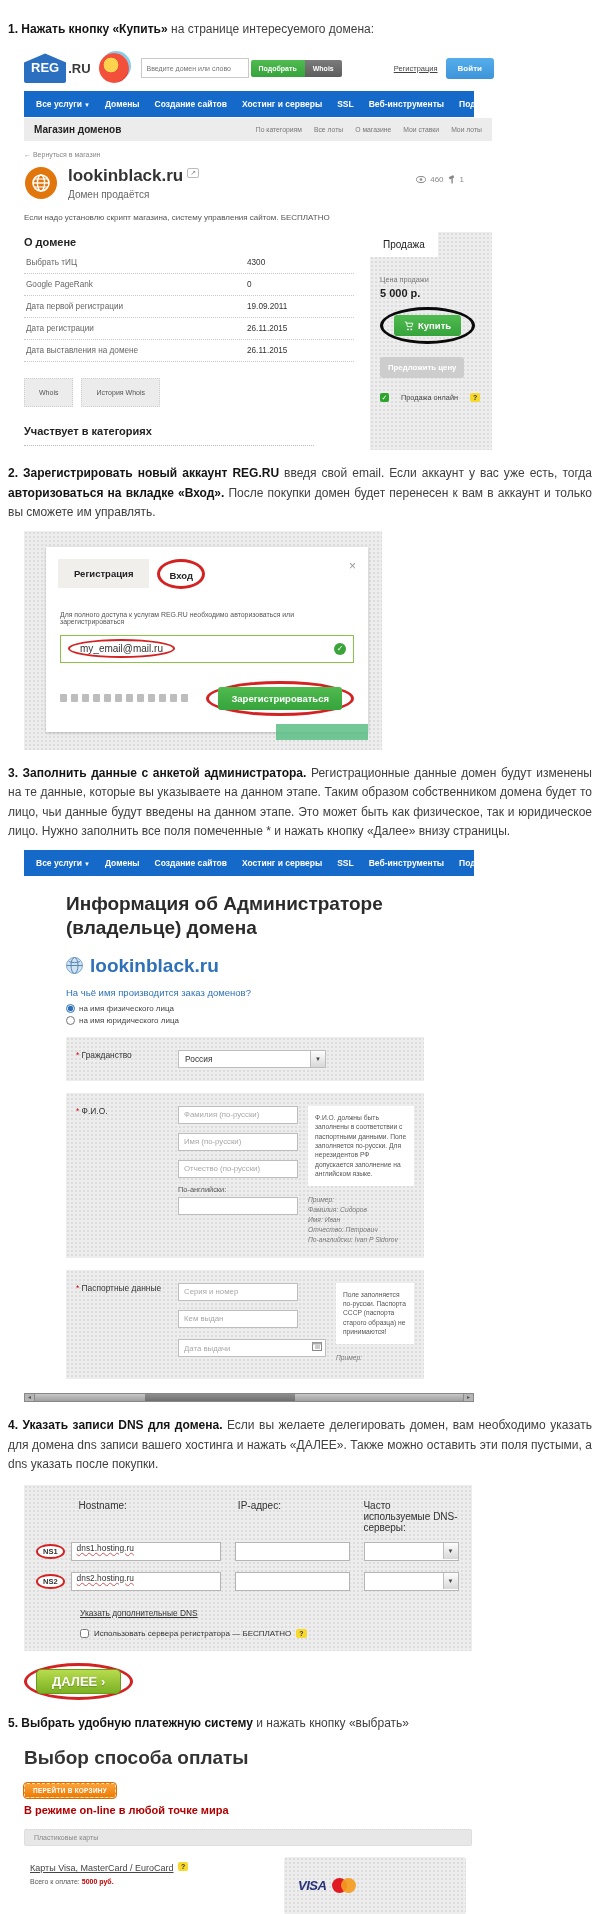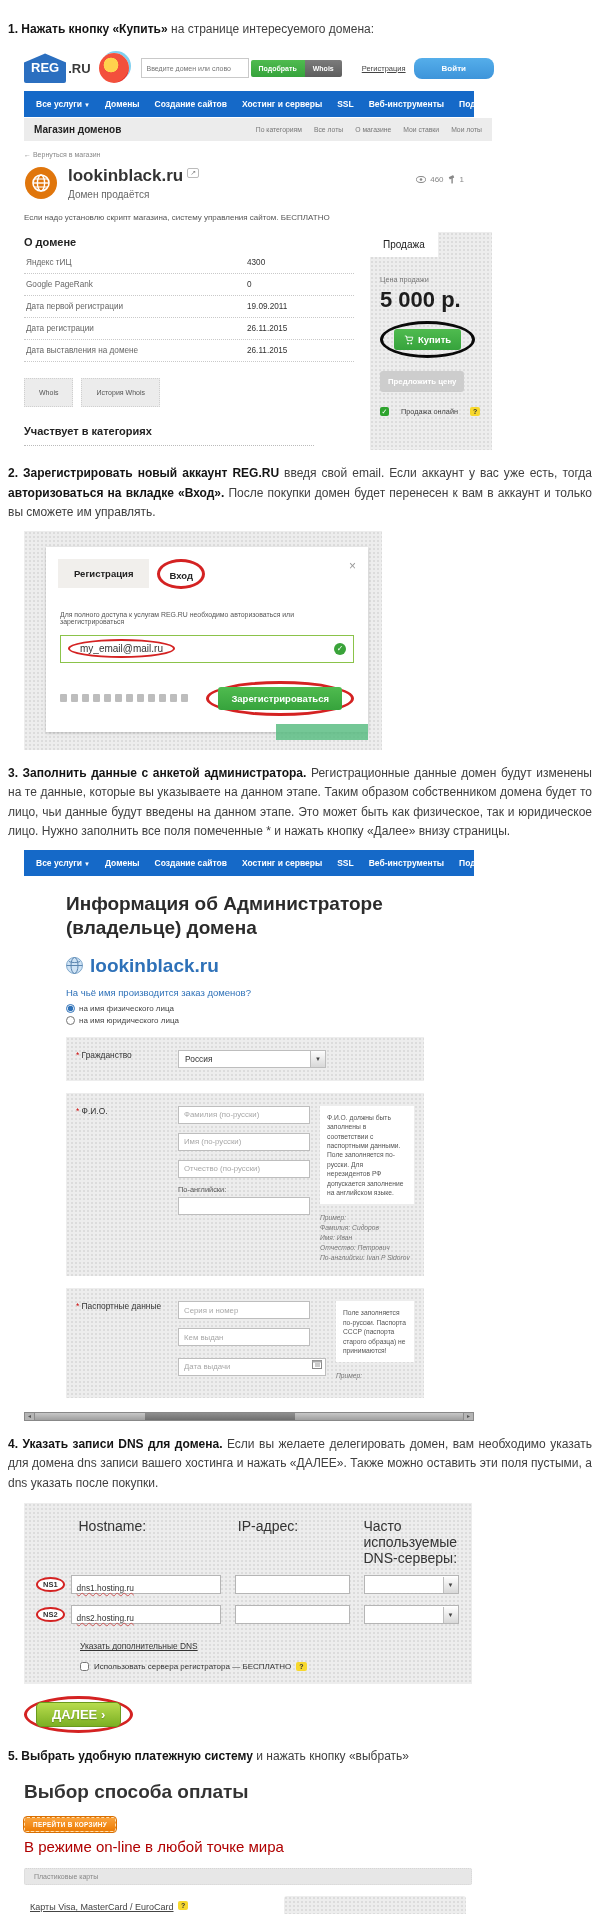--- a/index.html
+++ b/index.html
@@ -20,21 +20,21 @@
   .logo{display:flex;align-items:center}
   .logo-house{background:#2b6fc0;color:#fff;font-weight:bold;font-size:13px;padding:7px 7px 8px;clip-path:polygon(0 30%,50% 0,100% 30%,100% 100%,0 100%);border-radius:2px}
   .logo-ru{font-weight:bold;font-size:13px;color:#3a3a3a;margin-left:2px}
   .badge10{width:30px;height:30px;border-radius:50%;background:radial-gradient(circle at 40% 40%,#ffd24d 0 28%,#f3503c 30% 70%,#e7332e 72%);box-shadow:2px -2px 0 #7fd0f0;flex:none}
   .searchwrap{display:flex;align-items:center;margin-left:4px}
   .s1-search{width:108px;height:20px;border:1px solid #c9c9c9;font-size:7px;padding:0 5px;color:#555;font-family:inherit}
   .btn-pick{font-size:7px;padding:5px 8px;border-radius:2px 0 0 2px;margin-left:2px}
   .btn-dark{background:linear-gradient(#7b7b7b,#5d5d5d);color:#fff;font-weight:bold;font-size:7px;border:none;padding:5px 8px;border-radius:0 2px 2px 0;cursor:pointer;font-family:inherit}
   .authwrap{margin-left:auto;display:flex;align-items:center;gap:8px}
   .reg-link{font-size:7.5px;color:#444;text-decoration:underline;cursor:pointer}
-  .btn-login{background:linear-gradient(#55aeea,#3d94da);color:#fff;font-weight:bold;font-size:8px;border:none;padding:6px 28px;border-radius:8px;cursor:pointer;font-family:inherit}
+  .btn-login{background:linear-gradient(#55aeea,#3d94da);color:#fff;font-weight:bold;font-size:8px;border:none;padding:6px 12px;border-radius:3px;cursor:pointer;font-family:inherit}
   .bluenav{display:flex;gap:15px;align-items:center;background:#1569c8;color:#fff;font-weight:bold;font-size:8.5px;padding:8px 12px;width:450px;white-space:nowrap;overflow:hidden}
   .bluenav .caret{font-size:6px;margin-left:2px}
   .subbar{width:468px;background:#ececec;display:flex;justify-content:space-between;align-items:center;padding:6px 10px;margin-top:1px}
   .subbar b{font-size:10px;color:#222}
   .sublinks{display:flex;gap:12px;font-size:6.8px;color:#777}
   .sublinks span{cursor:pointer}
   .backlink{display:inline-block;font-size:7px;color:#888;margin:10px 0 8px;cursor:pointer}
   .dheader{display:flex;gap:10px;align-items:flex-start}
   .globe-o{flex:none}
   .dname{font-size:17px;font-weight:bold;color:#333}
@@ -48,21 +48,21 @@
   .drow{display:flex;font-size:8.2px;color:#666;padding:6px 2px;border-bottom:1px dotted #c9c9c9}
   .drow .dl{flex:1}
   .drow .dv{width:105px;color:#333}
   .whoisbtns{display:flex;gap:8px;margin-top:16px}
   .btn-gray2{background:#ececec;border:1px dotted #cfcfcf;font-size:7px;color:#555;padding:10px 14px;cursor:pointer;font-family:inherit}
   .h-cat{font-size:11px;font-weight:bold;color:#222;margin-top:18px;padding-bottom:8px;border-bottom:1px dotted #bbb;width:88%}
   .salepanel{width:122px;min-height:218px;flex:none}
   .saletab{display:inline-block;background:#fff;font-size:10px;font-weight:normal;color:#222;padding:7px 13px}
   .salebody{padding:6px 10px 12px}
   .pricelabel{font-size:7.3px;color:#777;margin-top:12px}
-  .price{font-size:22px;font-weight:bold;color:#1d1d1d;margin:3px 0 8px}
+  .price{font-size:11px;font-weight:bold;color:#1d1d1d;margin:3px 0 8px}
   .btn-buy{font-size:9.5px;padding:5px 10px;display:inline-flex;align-items:center;gap:4px}
   .btn-offer{background:#cdcdcd;color:#fff;font-weight:bold;font-size:7.8px;border:none;border-radius:3px;padding:6px 8px;margin-top:13px;cursor:pointer;font-family:inherit}
   .onlinerow{display:flex;align-items:center;gap:12px;margin-top:15px;font-size:7.3px;color:#444}
   .gsq{display:inline-block;width:9px;height:9px;background:#2ea32e;color:#fff;font-size:7px;line-height:9px;text-align:center;border-radius:2px}
   
   .shot2{width:358px;margin:6px 0 0 16px;padding:16px 10px 18px;position:relative}
   .modal{background:#fff;width:322px;margin-left:12px;box-shadow:0 1px 3px rgba(0,0,0,.2);position:relative}
   .mtabs{display:flex;align-items:center;gap:8px;padding:12px 12px 0}
   .mtab1{background:#f1efec;font-weight:bold;font-size:9.5px;color:#222;padding:9px 16px}
   .mtab2{font-weight:bold;font-size:9.5px;color:#222}
@@ -82,57 +82,57 @@
   .s3content{margin-left:42px;width:400px}
   .s3h1{font-size:19px;font-weight:bold;color:#2b2b2b;line-height:1.3;margin:16px 0 14px;width:345px}
   .domline{display:flex;align-items:center;gap:7px;font-size:19px;font-weight:bold;color:#2e71b8;margin-bottom:10px}
   .question{font-size:9.5px;color:#2e71b8;margin:8px 0 6px}
   .radioline{display:flex;align-items:center;gap:4px;font-size:8px;color:#444;margin:3px 0}
   .radioline input{width:9px;height:9px;accent-color:#2e71b8}
   .formbox{width:358px;margin-top:12px;padding:13px 10px;display:flex;gap:10px}
   .flabel{width:92px;font-size:8.4px;color:#333;flex:none}
   .req{color:#c00;font-style:normal}
   .ffields{display:flex;flex-direction:column}
-  .finput{width:132px;height:18px;border:1px solid #bdbdbd;background:#fff;font-size:7.8px;padding:0 5px;color:#444;font-family:inherit;margin-bottom:9px}
+  .finput{width:120px;height:18px;border:1px solid #bdbdbd;background:#fff;font-size:7.8px;padding:0 5px;color:#444;font-family:inherit;margin-bottom:9px}
   .finput::placeholder{color:#a8a8a8}
   .lbl-eng{font-size:7.4px;color:#555;margin:-2px 0 3px}
   .fsel{width:148px;height:18px;border:1px solid #bdbdbd;background:#fff;display:flex;align-items:center;justify-content:space-between;font-size:8.4px;color:#333;padding-left:6px;cursor:pointer}
   .selarrow{width:15px;height:16px;background:linear-gradient(#fdfdfd,#d8d8d8);border-left:1px solid #bdbdbd;font-size:6px;color:#444;display:flex;align-items:center;justify-content:center}
   .hintcol{width:118px;margin-left:auto}
   .whitehint{background:#fff;padding:7px 7px;font-size:6.7px;color:#555;line-height:1.4}
   .example{margin-top:9px;font-size:6.7px;font-style:italic;color:#777;line-height:1.5}
   .datewrap{position:relative;width:148px}
   .datewrap .finput{width:148px;padding-right:16px}
   .calico{position:absolute;right:4px;top:4px}
   .hscroll{width:450px;height:9px;margin-top:14px;background:linear-gradient(#c7c7c7,#9f9f9f);border:1px solid #888;display:flex}
   .hscroll .arr{width:10px;background:#b5b5b5;border-right:1px solid #8a8a8a;font-size:5px;color:#555;text-align:center;line-height:7px}
   .hscroll .arr:last-child{border-right:none;border-left:1px solid #8a8a8a}
   .hscroll .thumb{width:150px;margin-left:110px;background:linear-gradient(#8f8f8f,#6f6f6f)}
   .hscroll .track{flex:1}
   
   .shot4{margin:10px 0 0 16px;width:448px}
   .dnsbox{padding:15px 12px 13px;width:448px}
-  .dnshead{display:flex;font-size:14px;color:#333;margin-bottom:9px}
+  .dnshead{display:flex;font-size:10px;color:#333;margin-bottom:9px}
   .c1{width:44px}.c2{width:165px}.c3{width:130px}.c4{width:100px}
   .dnsrow{display:flex;align-items:center;margin-bottom:11px}
   .nsoval{border-width:2.5px;padding:1px 5px;font-size:7.5px;font-weight:bold;color:#333;margin-right:6px;background:#fff}
-  .hostbox{width:150px;height:19px;border:1px solid #b5b5b5;background:#fff;font-size:8.4px;color:#333;display:flex;align-items:flex-end;padding:0 5px;margin-right:14px}
+  .hostbox{width:150px;height:19px;border:1px solid #b5b5b5;background:#fff;font-size:8.4px;color:#333;display:flex;align-items:flex-start;padding:0 5px;margin-right:14px}
   .hostbox span{text-decoration:underline wavy #cc5555 1px}
   .ipbox{width:115px;height:19px;border:1px solid #b5b5b5;background:#fff;margin-right:14px}
   .dnssel{width:95px;height:19px;border:1px solid #b5b5b5;background:#fff;display:flex;align-items:center;justify-content:flex-end;cursor:pointer}
   .dnslink{display:inline-block;margin:2px 0 11px 44px;font-size:8.4px;color:#333;text-decoration:underline;cursor:pointer}
   .dnscheck{display:flex;align-items:center;gap:5px;margin-left:44px;font-size:8px;color:#333}
   .dnscheck input{width:9px;height:9px}
   .dalee-row{margin:12px 0 0 0}
   .btn-dalee{font-size:13px;padding:4px 15px}
   
   .shot5{margin:6px 0 0 16px;width:448px}
   .payh1{font-size:19px;font-weight:bold;color:#333;margin:14px 0 10px}
   .btn-cart{display:inline-block;background:linear-gradient(#f9a13a,#ee7c04);border:1px dashed #ffe2b5;outline:1px solid #d86e00;color:#fff;font-weight:bold;font-size:6.4px;padding:3px 8px;border-radius:3px;cursor:pointer;letter-spacing:.3px}
-  .paysub{font-size:15px;font-weight:normal;color:#b00000;margin:6px 0 13px}
+  .paysub{font-size:11px;font-weight:bold;color:#b00000;margin:6px 0 13px}
   .paystrip{background:#e7e7e7;font-size:7px;color:#888;padding:4px 9px;border-radius:2px;margin:8px 0 2px;border:1px dotted #d5d5d5}
   .paycard{display:flex;gap:10px;padding:9px 0 10px 6px}
   .pcleft{width:244px}
   .pctitle{font-size:9px;color:#444;text-decoration:underline;cursor:pointer}
   .pctotal{font-size:7px;color:#555;margin-top:3px}
   .pctotal b{color:#c00000}
   .pclogos{width:182px;min-height:58px;border-radius:3px;display:flex;align-items:center;gap:6px;padding:0 0 0 14px;flex:none}
   .visa{font-size:13px;font-weight:900;font-style:italic;color:#27337a;letter-spacing:-.5px}
   .mc{display:flex}
   .mc i{width:15px;height:15px;border-radius:50%;display:inline-block}
@@ -207,21 +207,21 @@
           <rect x="1" y="1" width="5" height="2.6" rx="0.5" transform="rotate(-25 3.5 2.3)" fill="#888"></rect>
           <rect x="3.4" y="3" width="1.4" height="5.6" rx="0.5" fill="#888"></rect>
         </svg>
       <span>1</span>
     </div>
     <p class="promo">Если надо установлю скрипт магазина, систему управления сайтом. БЕСПЛАТНО</p>
     <div class="dmain">
       <div class="dleft">
         <div class="h-odomene">О домене</div>
         <div class="drow">
-            <span class="dl">Яндекс тИЦ</span>
+            <span class="dl">Выбрать тИЦ</span>
             <span class="dv">4300</span>
           </div>
         <div class="drow">
             <span class="dl">Google PageRank</span>
             <span class="dv">0</span>
           </div>
         <div class="drow">
             <span class="dl">Дата первой регистрации</span>
             <span class="dv">19.09.2011</span>
           </div>

